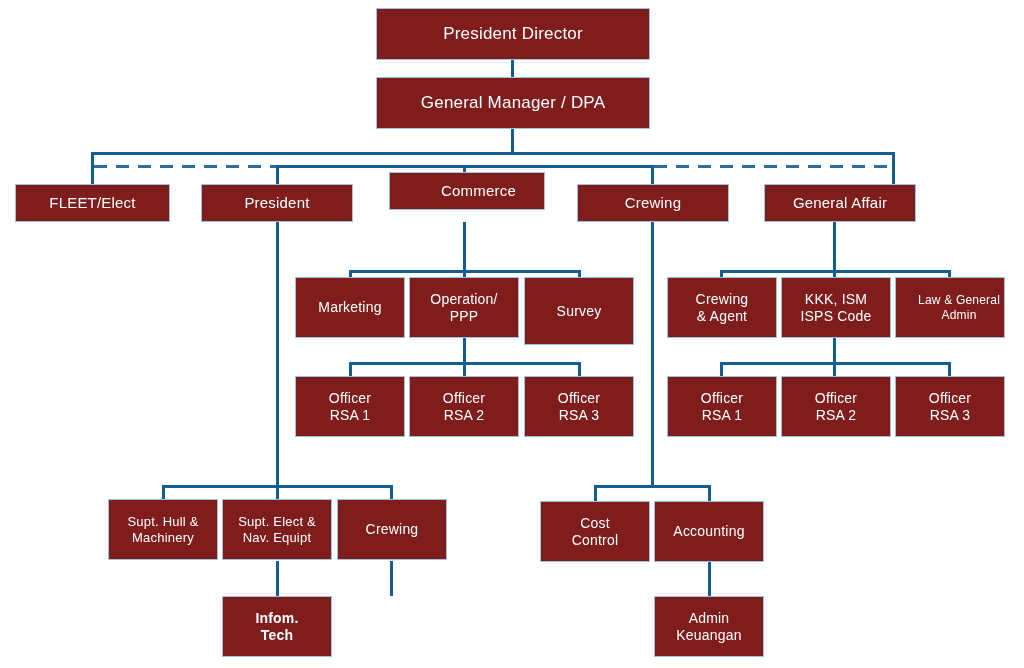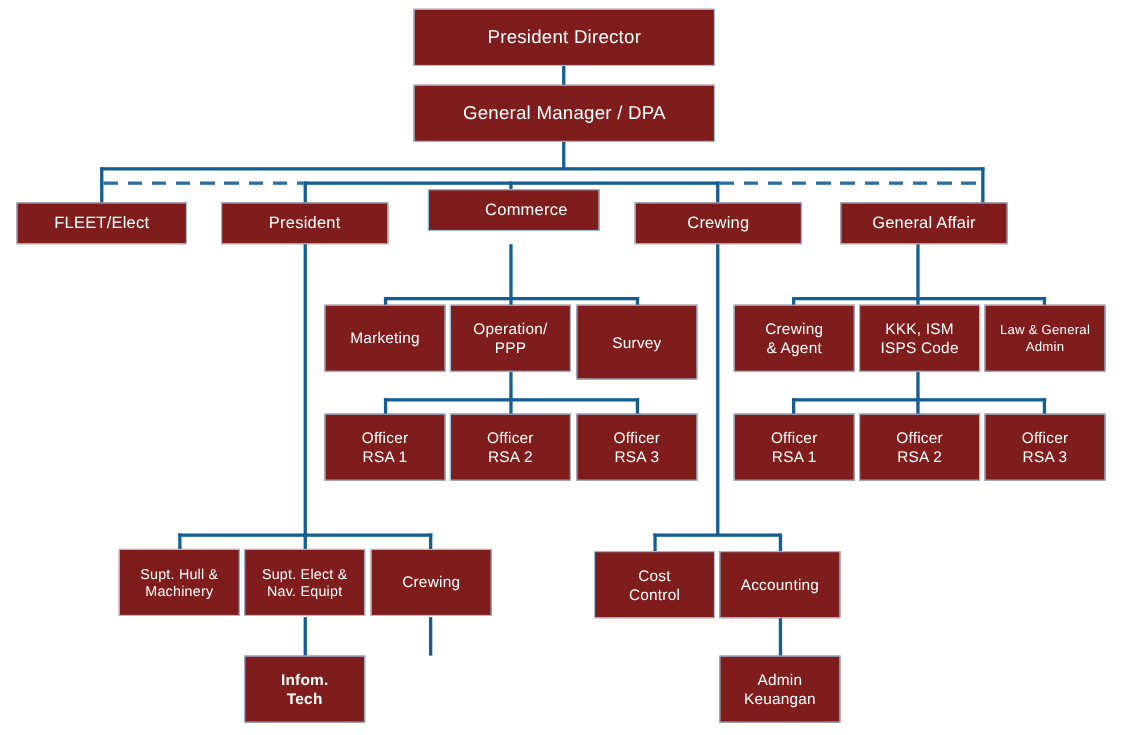--- a/index.html
+++ b/index.html
@@ -34,21 +34,21 @@
   }
   .node span {
     display: block;
     padding: 0 4px;
     white-space: pre-line;
   }
   .fs-17 { font-size: 17px; }
   .fs-15 { font-size: 15px; }
   .fs-14 { font-size: 14px; }
   .fs-13 { font-size: 13px; }
-  .fs-12 { font-size: 12px; }
+  .fs-12 { font-size: 12px; justify-content: flex-end; }
 
   
   .conn {
     position: absolute;
     background: #135E92;
     z-index: 1;
   }
   .vline { width: 3px; }
   .hline { height: 3px; }
 

